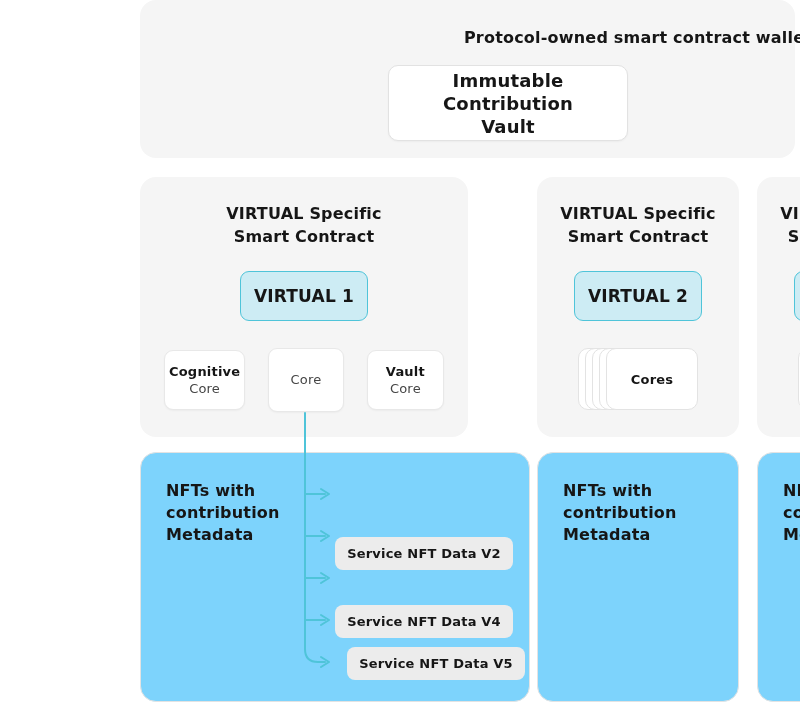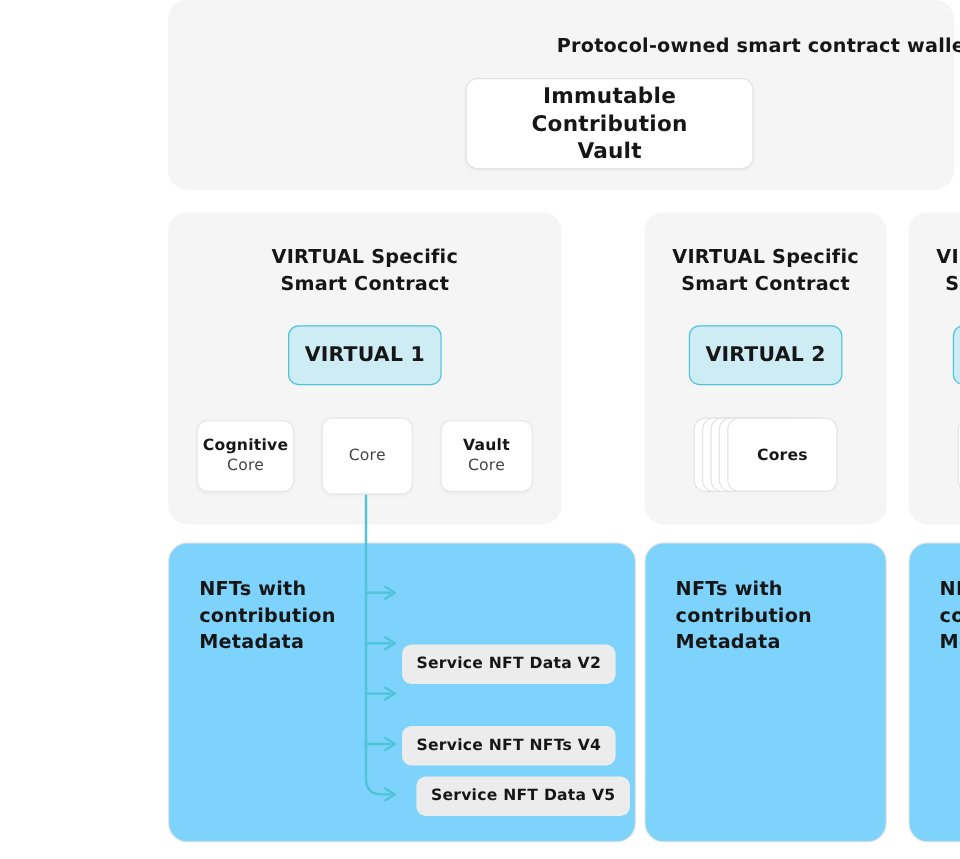--- a/index.html
+++ b/index.html
@@ -152,21 +152,21 @@
       <div class="stack-layer l0"></div>
 
     </div>
   </section>
 
   <section class="nft-panel np1">
     <div class="nft-title">NFTs with
 contribution
 Metadata</div>
     <div class="pill p1">Service NFT Data V2</div>
-    <div class="pill p3">Service NFT NFTs V4</div>
+    <div class="pill p3">Service NFT Data V4</div>
     <div class="pill p4">Service NFT Data V5</div>
   </section>
 
   <section class="nft-panel np2">
     <div class="nft-title">NFTs with
 contribution
 Metadata</div>
   </section>
 
   <section class="nft-panel np3">

